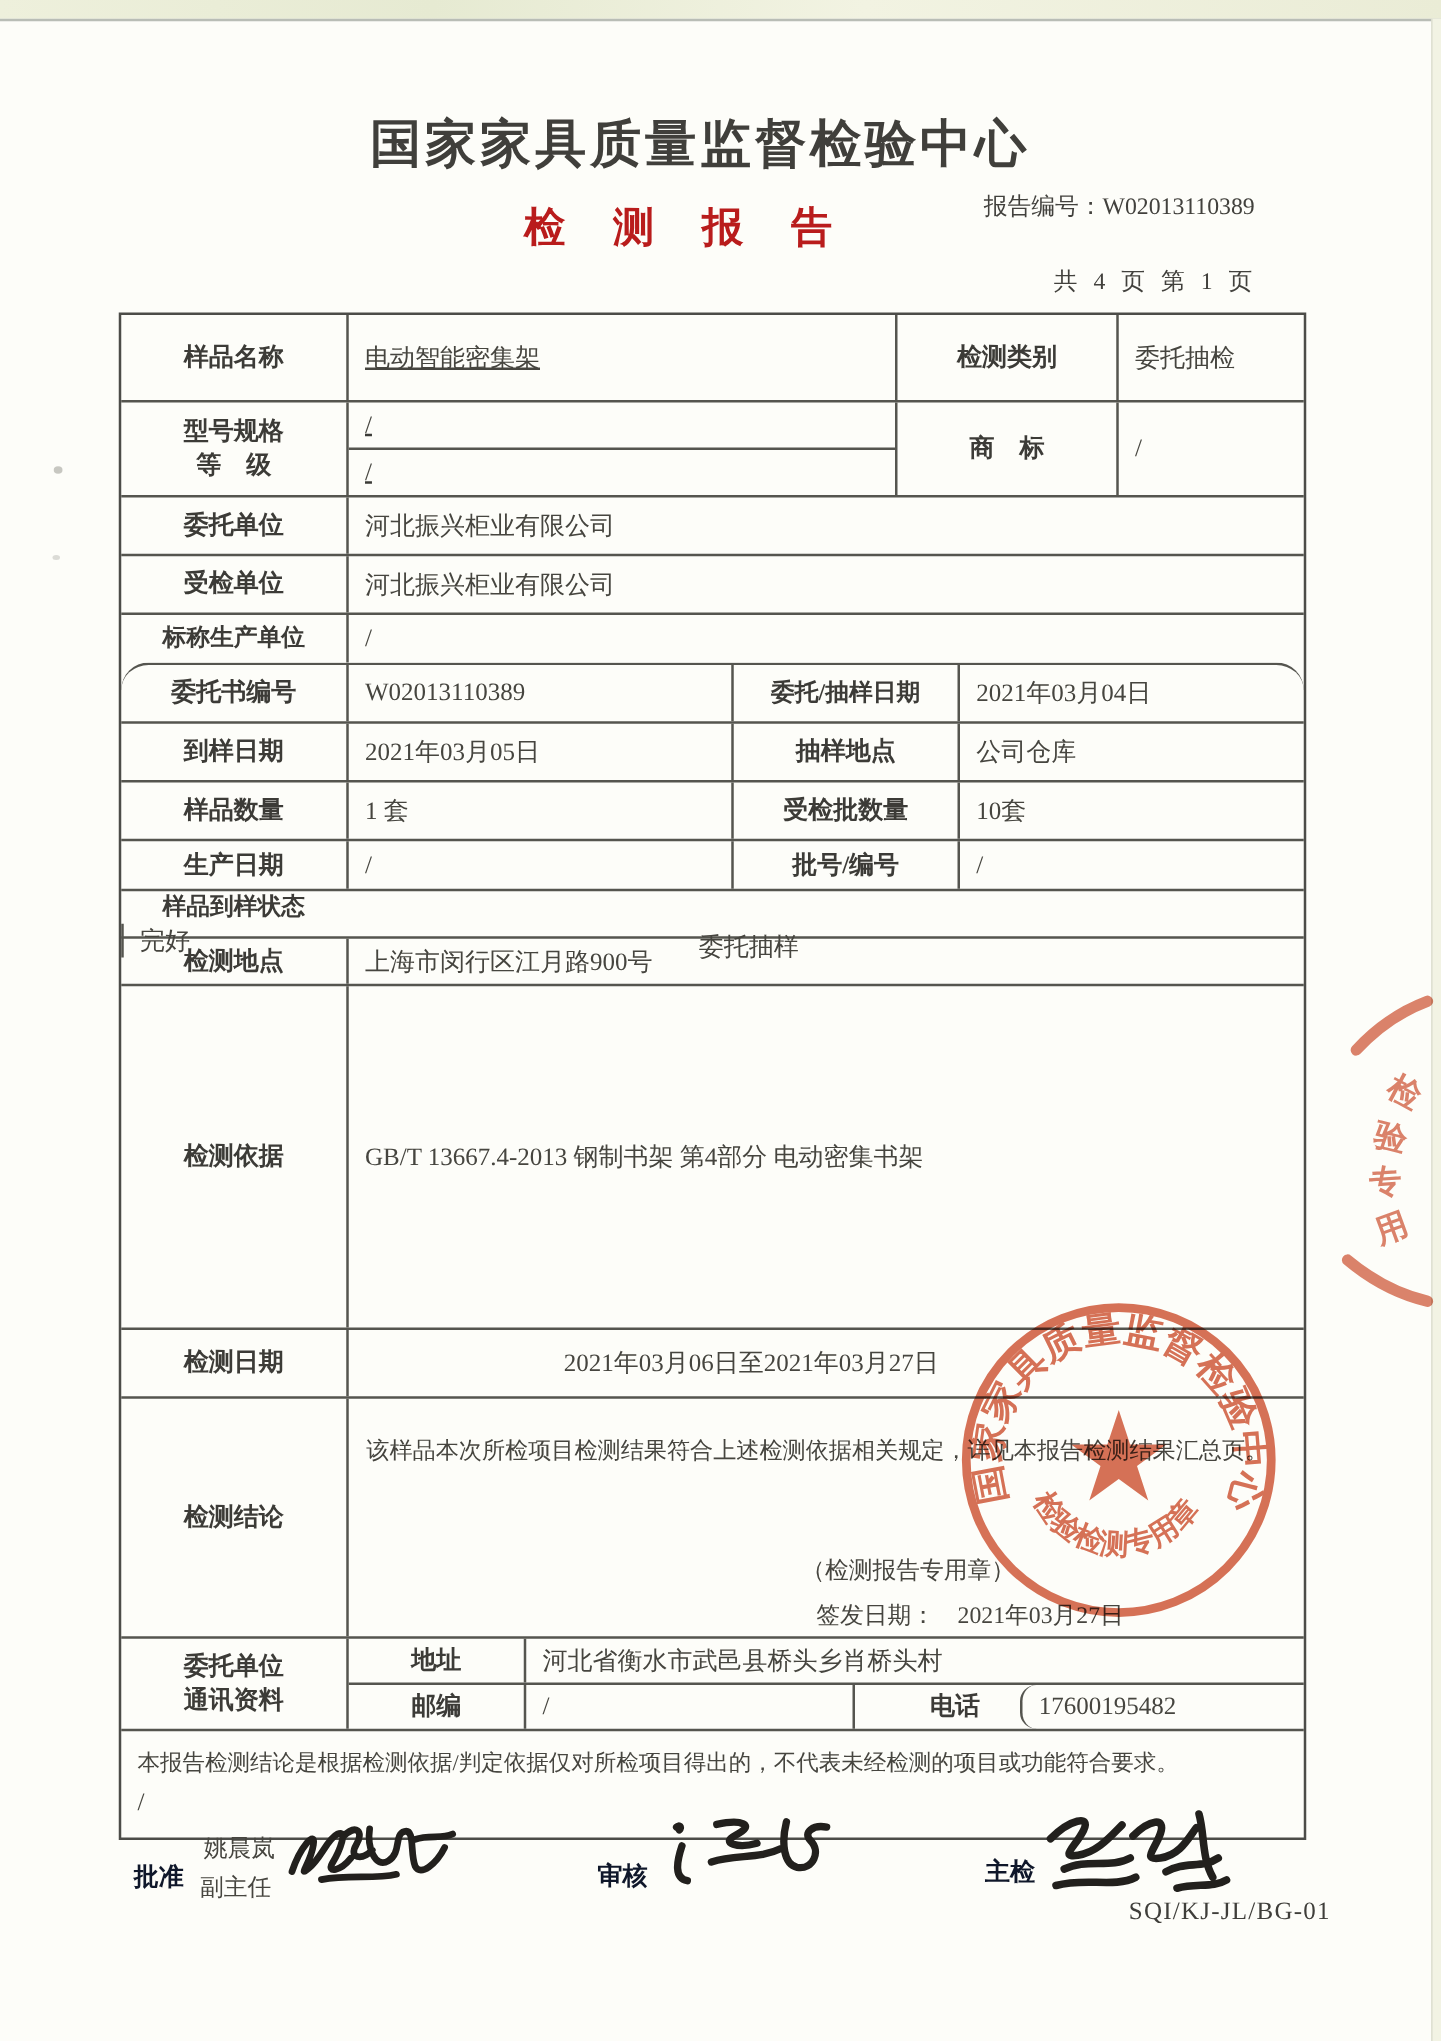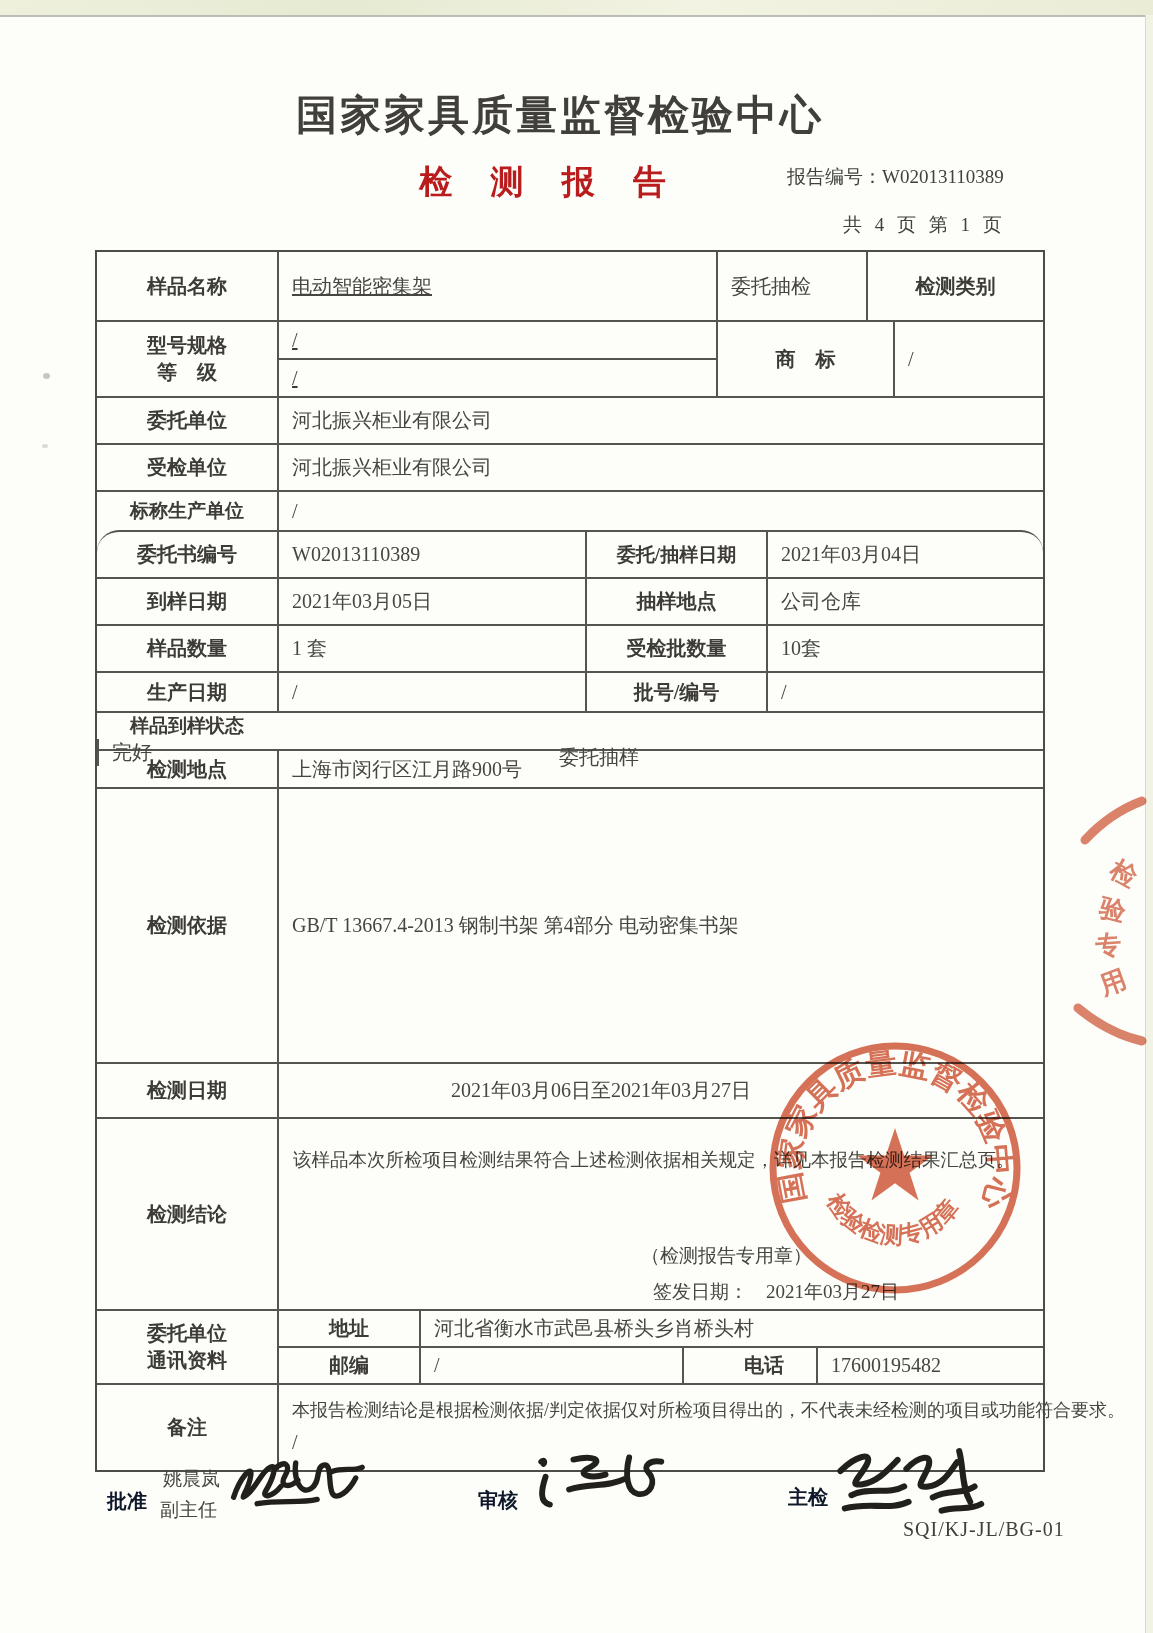--- a/index.html
+++ b/index.html
@@ -6,21 +6,21 @@
   body{font-family:"Liberation Serif","DejaVu Serif",serif;background:#ffffff;}
   .scan{position:relative;width:1153px;height:1633px;background:#fdfdf9;overflow:hidden;color:#3a3a36;}
   
   .edge-top{position:absolute;left:0;top:0;width:1153px;height:15px;background:linear-gradient(90deg,#eef0dc,#e6ead2 30%,#f2f3e2 60%,#eaecd6);}
   .edge-top-line{position:absolute;left:0;top:15px;width:1153px;height:2px;background:#b9bdb6;}
   .edge-right{position:absolute;right:0;top:15px;width:7px;height:1618px;background:#f2f3e4;border-left:1px solid #d8dacb;}
   .speck{position:absolute;border-radius:50%;background:#9a9a94;opacity:.55;}
   
   .center-name{position:absolute;left:0;top:88px;width:1120px;text-align:center;font-size:41px;font-weight:700;letter-spacing:3px;color:#403f3b;}
   .report-title{position:absolute;left:0;top:160px;width:1100px;text-align:center;font-size:33px;font-weight:700;letter-spacing:15px;color:#b91c1c;}
-  .report-no{position:absolute;left:787px;top:164px;font-size:19px;color:#42413d;}
+  .report-no{position:absolute;left:787px;top:152px;font-size:19px;color:#42413d;}
   .pagination{position:absolute;left:843px;top:212px;font-size:19px;letter-spacing:4px;color:#42413d;}
   
   .tbl{position:absolute;left:95px;top:250px;width:950px;border:2px solid #4c4c48;box-sizing:border-box;}
   .row{display:flex;box-sizing:border-box;border-top:2px solid #55554f;}
   .row:first-child{border-top:none;}
   .cell{box-sizing:border-box;border-left:2px solid #55554f;display:flex;align-items:center;min-width:0;}
   .cell:first-child{border-left:none;}
   .lbl{justify-content:center;font-weight:700;font-size:20px;color:#3c3b37;flex-direction:column;line-height:1.35;text-align:center;flex:none;}
   .val{padding-left:13px;font-size:20px;color:#46453f;position:relative;}
   .w180{width:180px;} .w439{width:439px;text-decoration:underline;} .w177{width:177px;} .w308{width:308px;}
@@ -57,22 +57,22 @@
   <div class="center-name">国家家具质量监督检验中心</div>
   <div class="report-title">检 测 报 告</div>
   <div class="report-no"><span>报告编号：</span><span>W02013110389</span></div>
   <div class="pagination">共 4 页 第 1 页</div>
 
   <div class="tbl">
 
     <div class="row" style="height:68px;">
       <div class="cell lbl w180">样品名称</div>
       <div class="cell val w439">电动智能密集架</div>
+      <div class="cell lbl w177">检测类别</div>
       <div class="cell val grow">委托抽检</div>
-      <div class="cell lbl w177">检测类别</div>
     </div>
 
     <div class="row" style="height:76px;">
       <div class="cell lbl w180">
         <span>型号规格</span>
         <span>等　级</span>
       </div>
       <div class="cell w439" style="padding:0;align-items:stretch;">
         <div class="stack" style="width:100%;">
           <div class="sub val" style="height:37px;">/</div>
@@ -166,28 +166,27 @@
       <div class="cell grow" style="padding:0;align-items:stretch;">
         <div class="stack" style="width:100%;">
           <div class="sub" style="height:36px;">
             <div class="cell lbl w140" style="height:100%;border-left:none;">地址</div>
             <div class="cell val grow" style="height:100%;">河北省衡水市武邑县桥头乡肖桥头村</div>
           </div>
           <div class="sub" style="height:38px;">
             <div class="cell lbl w140" style="height:100%;border-left:none;">邮编</div>
             <div class="cell val w263" style="height:100%;">/</div>
             <div class="cell lbl w134" style="height:100%;padding-left:28px;">电话</div>
-            <div class="cell val grow" style="height:100%;">17600195482</div>
+            <div class="cell val grow" style="height:100%;border-radius:13px;">17600195482</div>
           </div>
         </div>
       </div>
     </div>
 
     <div class="row" style="height:87px;">
-      <div class="cell lbl w180">备注</div>
       <div class="cell grow rel">
         <span class="abs nowrap" style="left:13px;top:13px;font-size:18px;">本报告检测结论是根据检测依据/判定依据仅对所检项目得出的，不代表未经检测的项目或功能符合要求。</span>
         <span class="abs" style="left:13px;top:46px;font-size:20px;">/</span>
       </div>
     </div>
   </div>
 
   <div class="foot-lbl" style="left:107px;top:1488px;">批准</div>
   <div class="foot-name" style="left:163px;top:1466px;">姚晨岚</div>
   <div class="foot-name" style="left:160px;top:1497px;">副主任</div>

